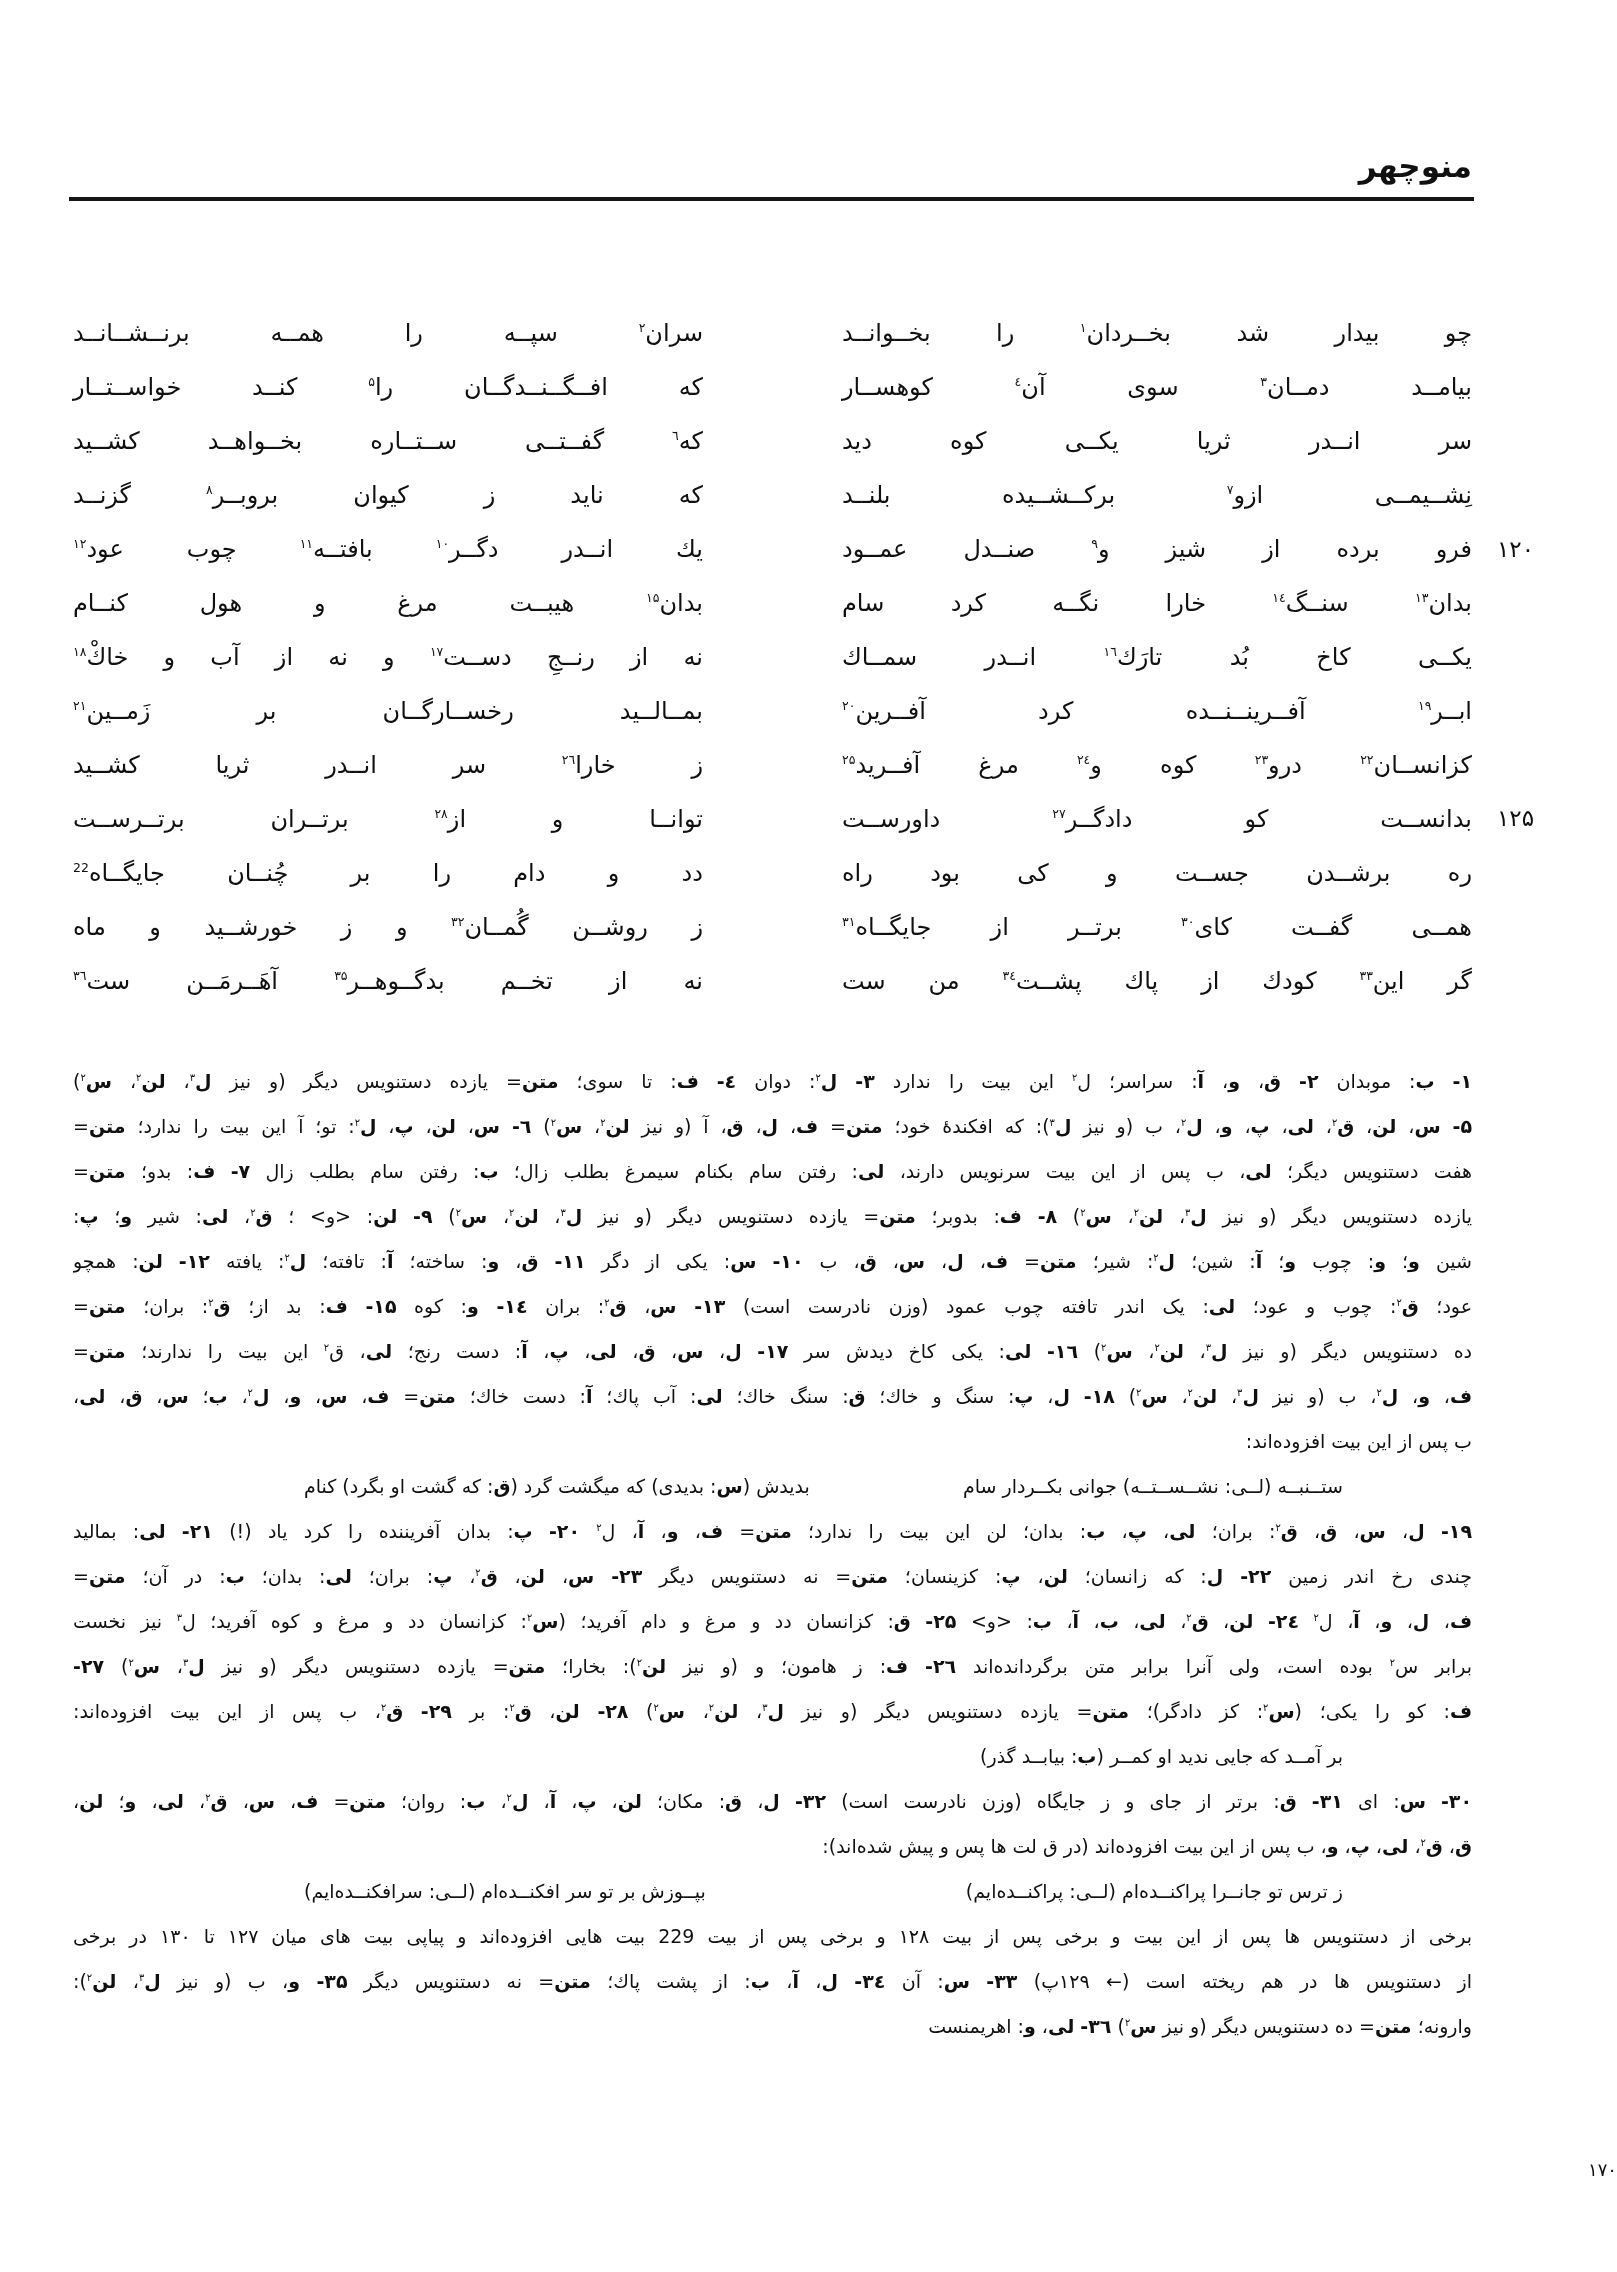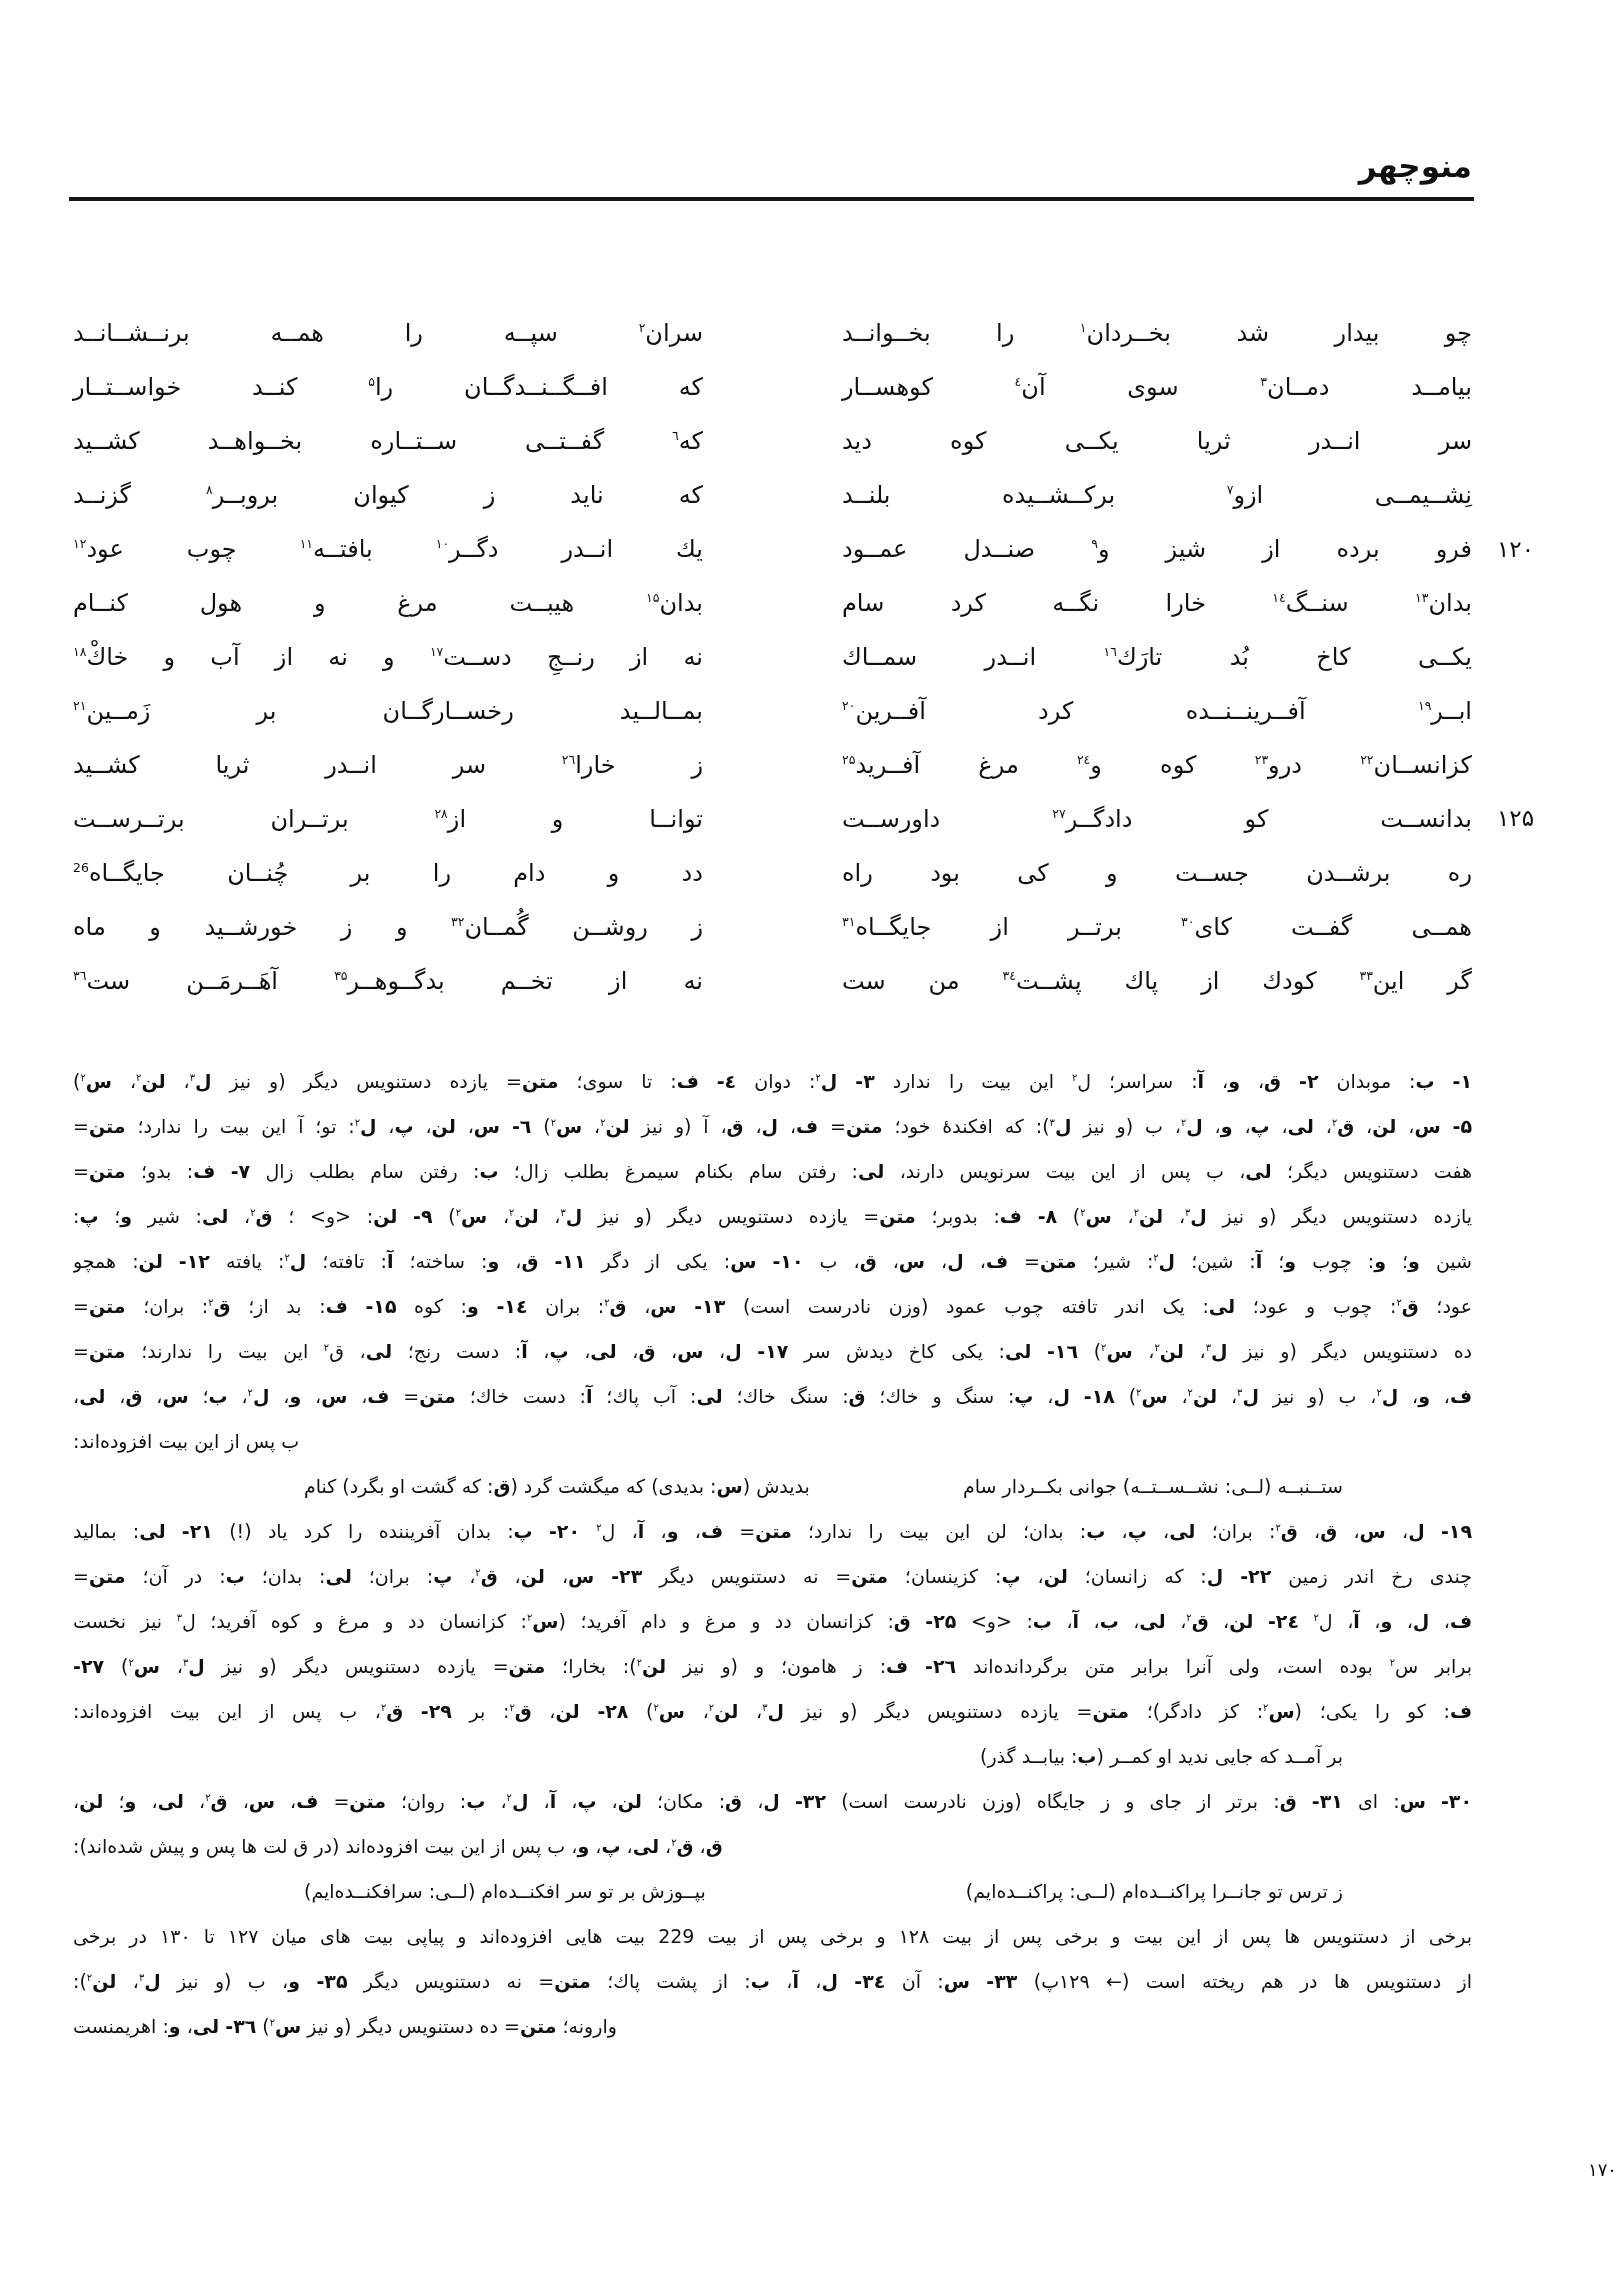--- a/index.html
+++ b/index.html
@@ -24,21 +24,21 @@
   .verse-num{
     position:absolute;font-size:23px;line-height:54px;right:83px;width:63px;text-align:right;
   }
   
   .apparatus{
     position:absolute;top:1059px;right:145px;width:1399px;
     font-size:19px;direction:rtl;
   }
   .app-line{line-height:45px;height:45px;white-space:nowrap;}
   .app-line.j{text-align:justify;text-align-last:justify;white-space:normal;height:45px;overflow:hidden;}
-  .app-line.e{text-align:left;}
+  .app-line.e{text-align:right;}
   .app-line.v{display:flex;justify-content:space-between;padding:0 129px 0 231px;}
   .app-line b{font-weight:bold;}
   .page-number{
     position:absolute;top:2159px;left:0;width:1618px;font-size:18px;
   }
 </style>
 </head>
 <body>
 
 <div class="page">
@@ -80,21 +80,21 @@
       <div class="verse-row">
         <div class="hemistich">كزانســان<sup>٢٢</sup> درو<sup>٢٣</sup> كوه و<sup>٢٤</sup> مرغ آفــريد<sup>٢۵</sup></div>
         <div class="hemistich">ز خارا<sup>٢٦</sup> سر انــدر ثريا كشــيد</div>
       </div>
       <div class="verse-row">
         <div class="hemistich">بدانســت كو دادگــر<sup>٢٧</sup> داورســت</div>
         <div class="hemistich">توانــا و از<sup>٢٨</sup> برتــران برتــرســت</div>
       </div>
       <div class="verse-row">
         <div class="hemistich">ره برشــدن جســت و كى بود راه</div>
-        <div class="hemistich">دد و دام را بر چُنــان جايگــاه<sup>26</sup></div>
+        <div class="hemistich">دد و دام را بر چُنــان جايگــاه<sup>22</sup></div>
       </div>
       <div class="verse-row">
         <div class="hemistich">همــى گفــت كاى<sup>٣٠</sup> برتــر از جايگــاه<sup>٣١</sup></div>
         <div class="hemistich">ز روشــن گُمــان<sup>٣٢</sup> و ز خورشــيد و ماه</div>
       </div>
       <div class="verse-row">
         <div class="hemistich">گر اين<sup>٣٣</sup> كودك از پاك پشــت<sup>٣٤</sup> من ست</div>
         <div class="hemistich">نه از تخــم بدگــوهــر<sup>٣۵</sup> آهَــرمَــن ست<sup>٣٦</sup></div>
       </div>
     </div>

